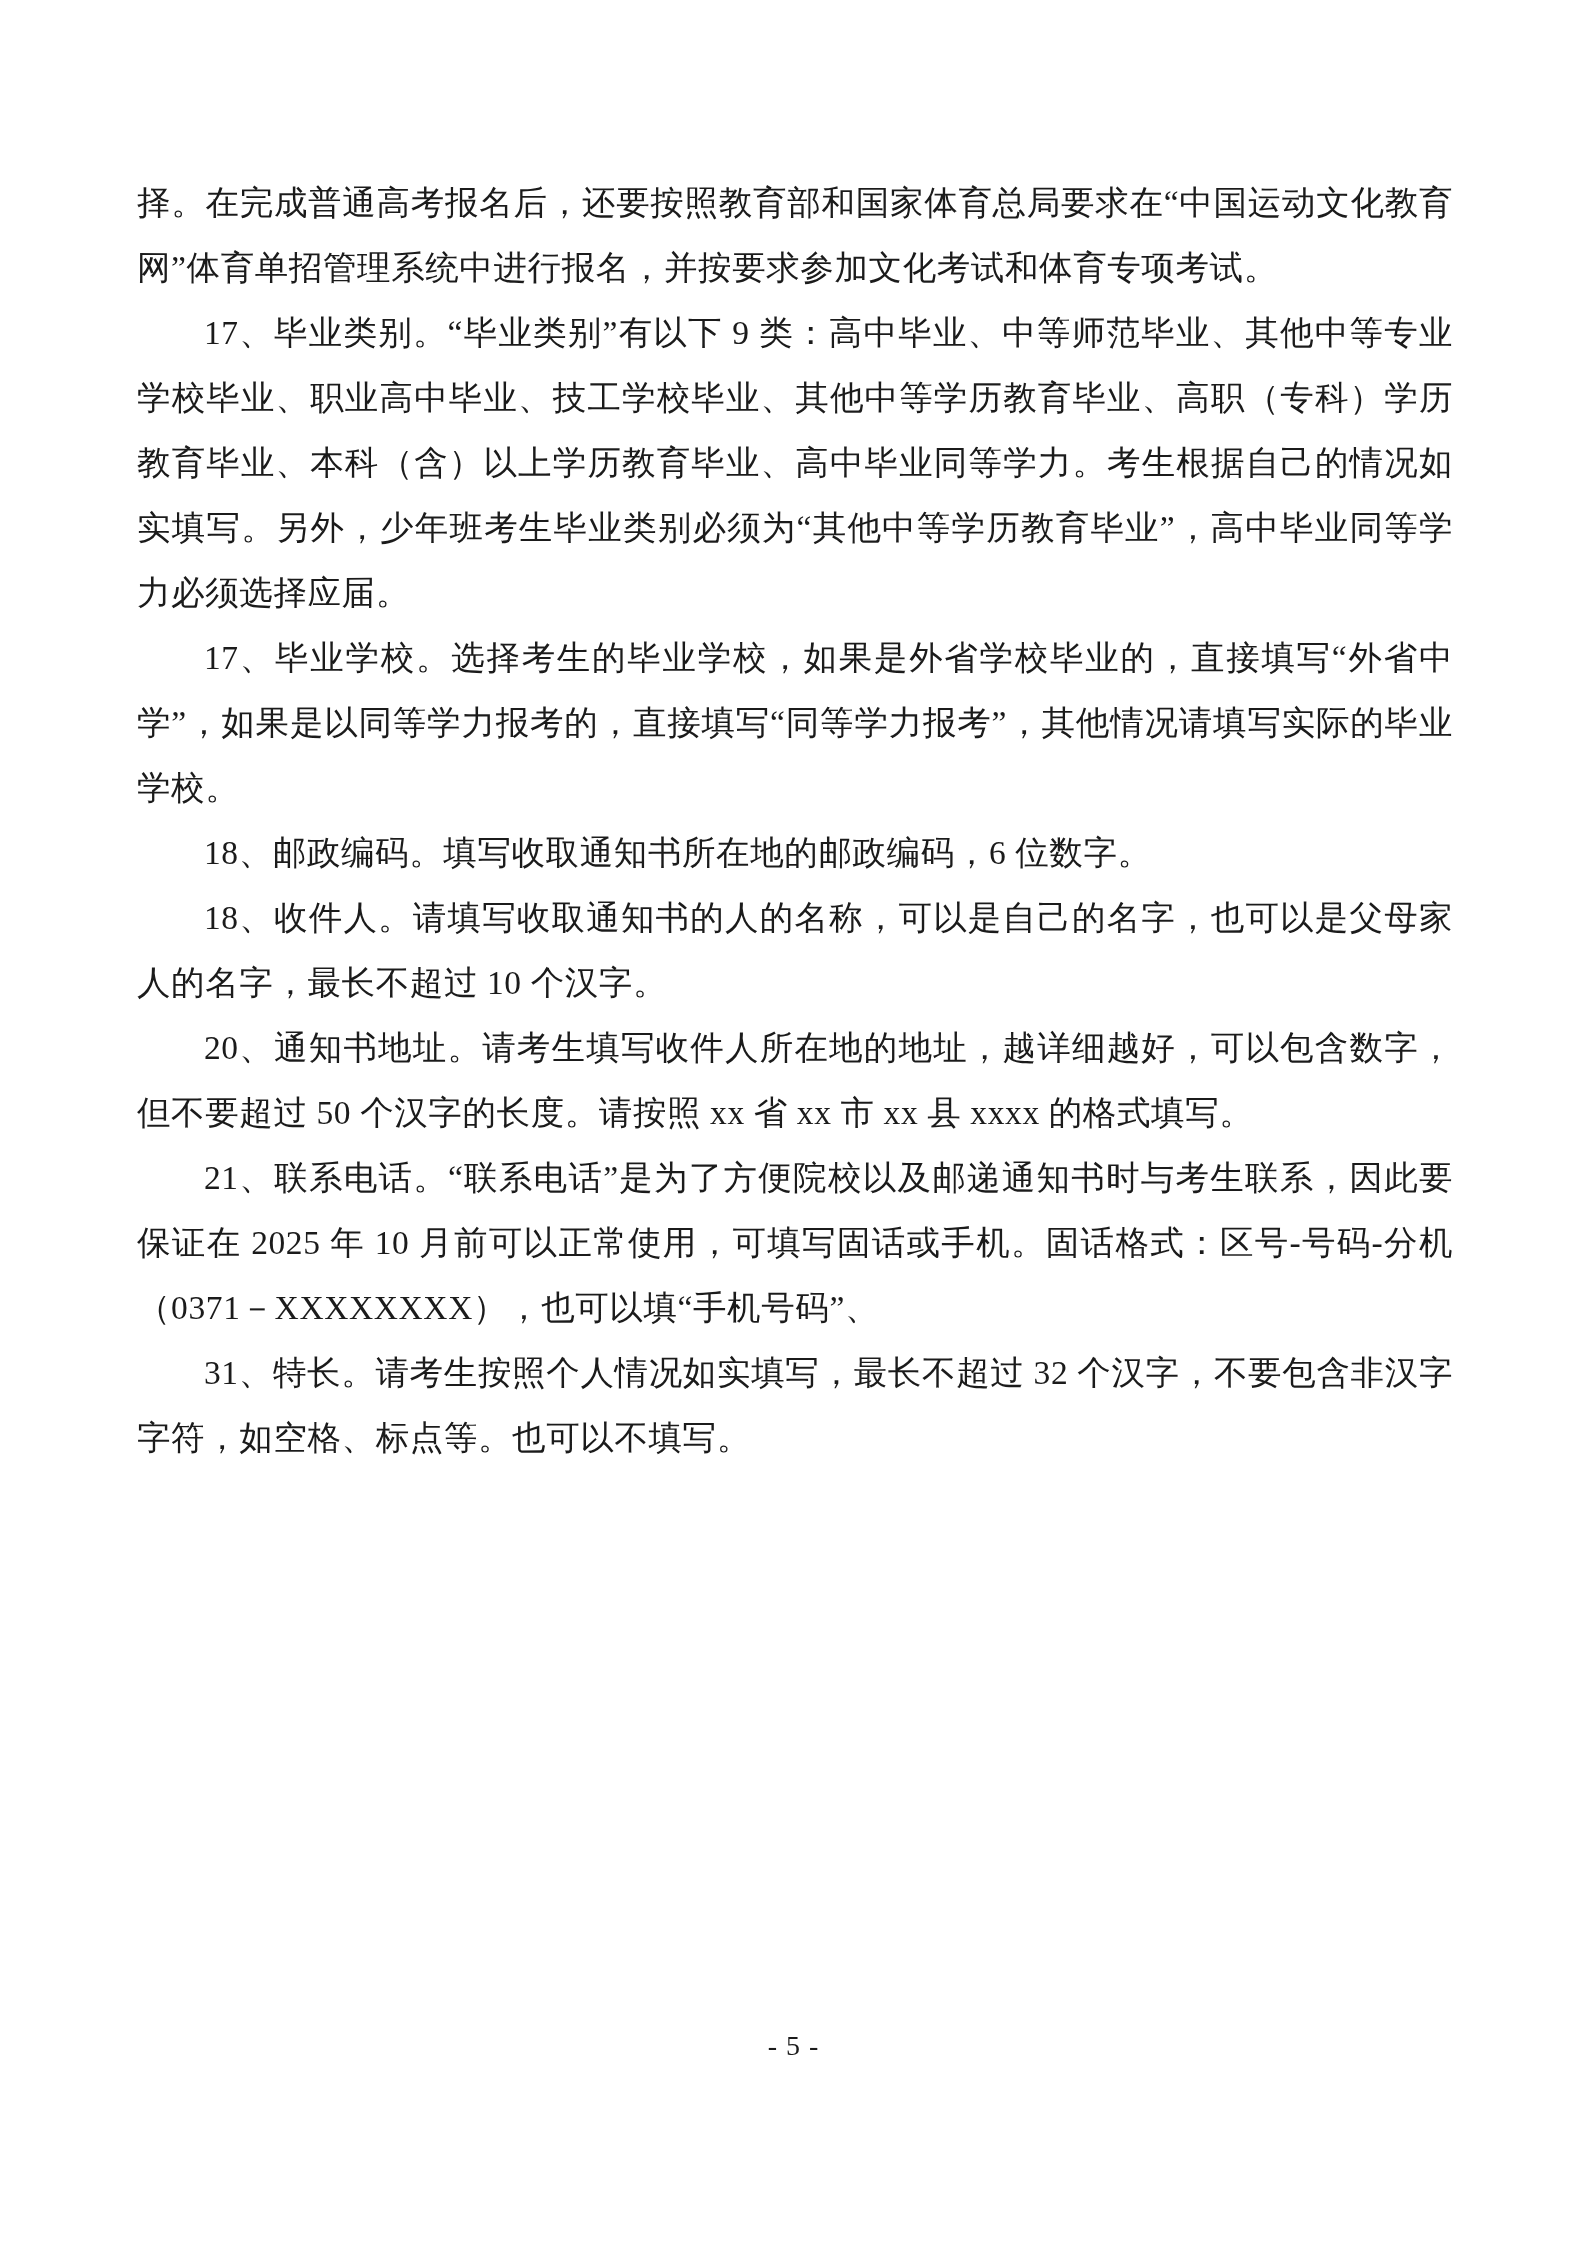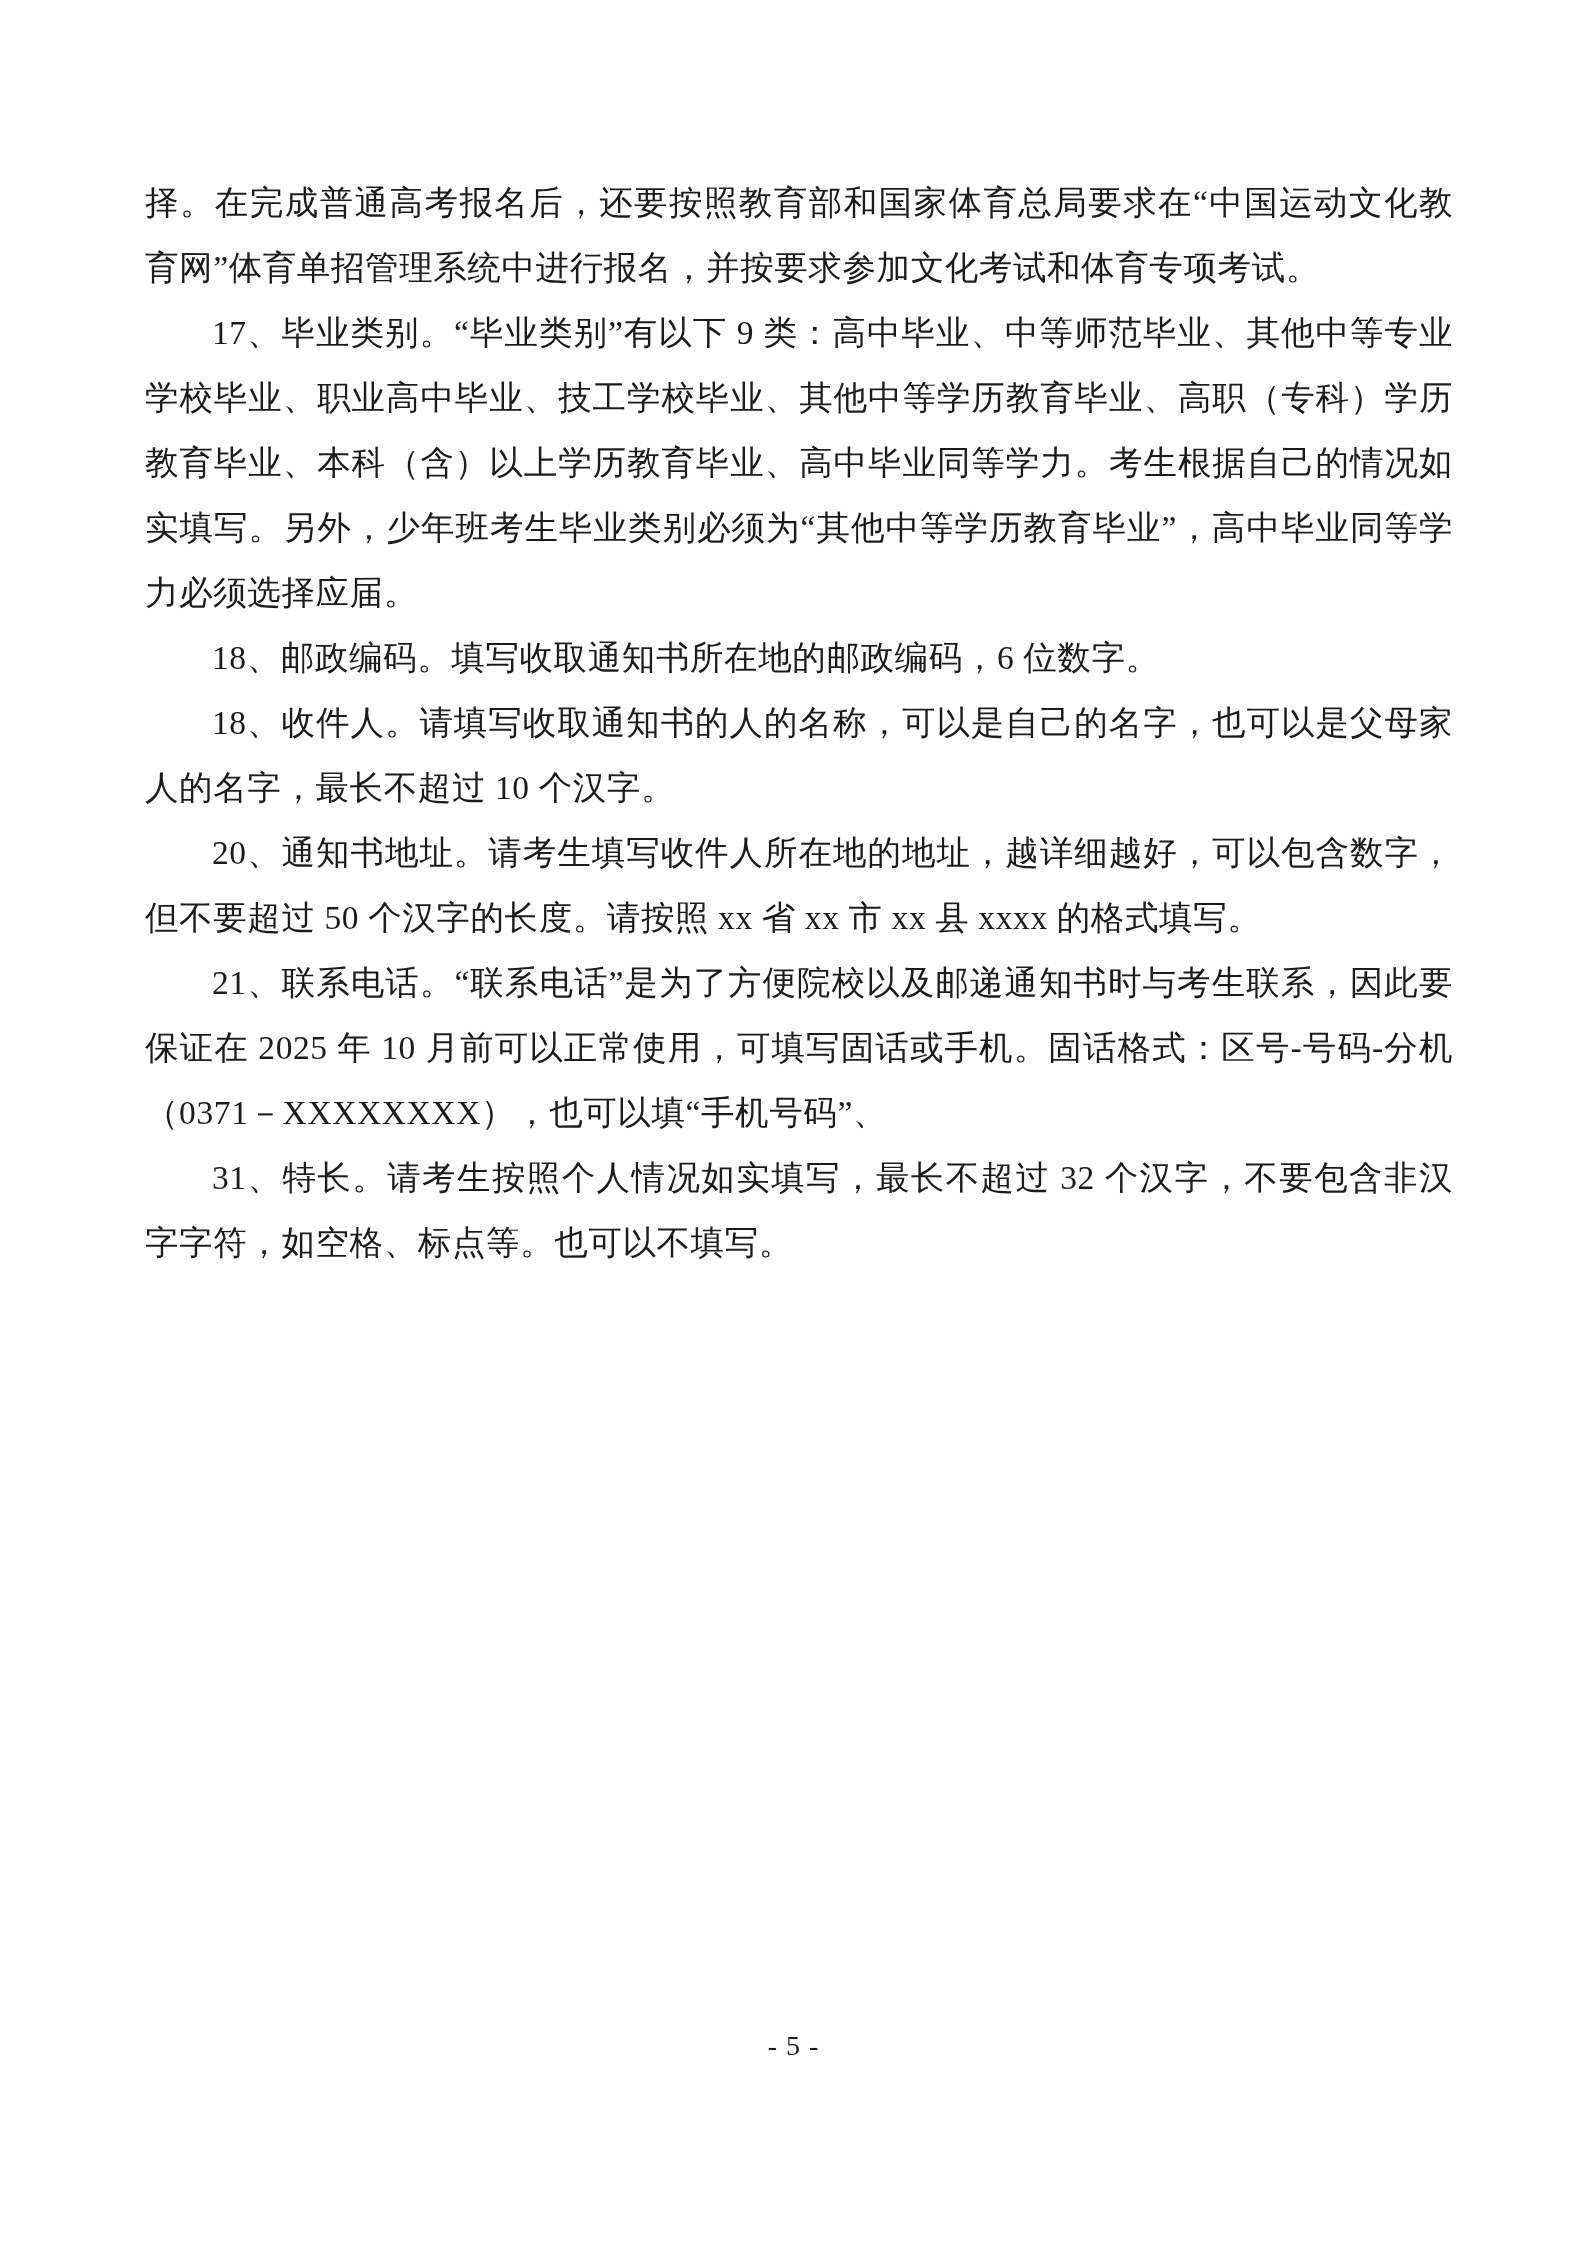--- a/index.html
+++ b/index.html
@@ -23,21 +23,21 @@
     width: 1320px;
   }
   .para {
     font-family: "Liberation Serif", "DejaVu Serif", serif;
     font-size: 33.5px;
     line-height: 65px;
     color: #1b1b1b;
     text-align: justify;
     text-justify: inter-ideograph;
     letter-spacing: 0.6px;
-    margin: 0 0 0 12px;
+    margin: 0 0 0 4px;
     text-indent: 0;
   }
   .para.indent {
     text-indent: 67px;
   }
   .footer {
     position: absolute;
     left: 0;
     right: 0;
     top: 2030px;
@@ -48,20 +48,21 @@
     letter-spacing: 1px;
   }
 </style>
 </head>
 <body>
 
 <div class="page">
   <div class="content">
     <p class="para">择。在完成普通高考报名后，还要按照教育部和国家体育总局要求在“中国运动文化教育网”体育单招管理系统中进行报名，并按要求参加文化考试和体育专项考试。</p>
     <p class="para indent">17、毕业类别。“毕业类别”有以下 9 类：高中毕业、中等师范毕业、其他中等专业学校毕业、职业高中毕业、技工学校毕业、其他中等学历教育毕业、高职（专科）学历教育毕业、本科（含）以上学历教育毕业、高中毕业同等学力。考生根据自己的情况如实填写。另外，少年班考生毕业类别必须为“其他中等学历教育毕业”，高中毕业同等学力必须选择应届。</p>
+    <p class="para indent">17、毕业学校。选择考生的毕业学校，如果是外省学校毕业的，直接填写“外省中学”，如果是以同等学力报考的，直接填写“同等学力报考”，其他情况请填写实际的毕业学校。</p>
     <p class="para indent">18、邮政编码。填写收取通知书所在地的邮政编码，6 位数字。</p>
     <p class="para indent">18、收件人。请填写收取通知书的人的名称，可以是自己的名字，也可以是父母家人的名字，最长不超过 10 个汉字。</p>
     <p class="para indent">20、通知书地址。请考生填写收件人所在地的地址，越详细越好，可以包含数字，但不要超过 50 个汉字的长度。请按照 xx 省 xx 市 xx 县 xxxx 的格式填写。</p>
     <p class="para indent">21、联系电话。“联系电话”是为了方便院校以及邮递通知书时与考生联系，因此要保证在 2025 年 10 月前可以正常使用，可填写固话或手机。固话格式：区号-号码-分机（0371－XXXXXXXX），也可以填“手机号码”、</p>
     <p class="para indent">31、特长。请考生按照个人情况如实填写，最长不超过 32 个汉字，不要包含非汉字字符，如空格、标点等。也可以不填写。</p>
   </div>
   <div class="footer">- 5 -</div>
 </div>
 
 </body></html>

